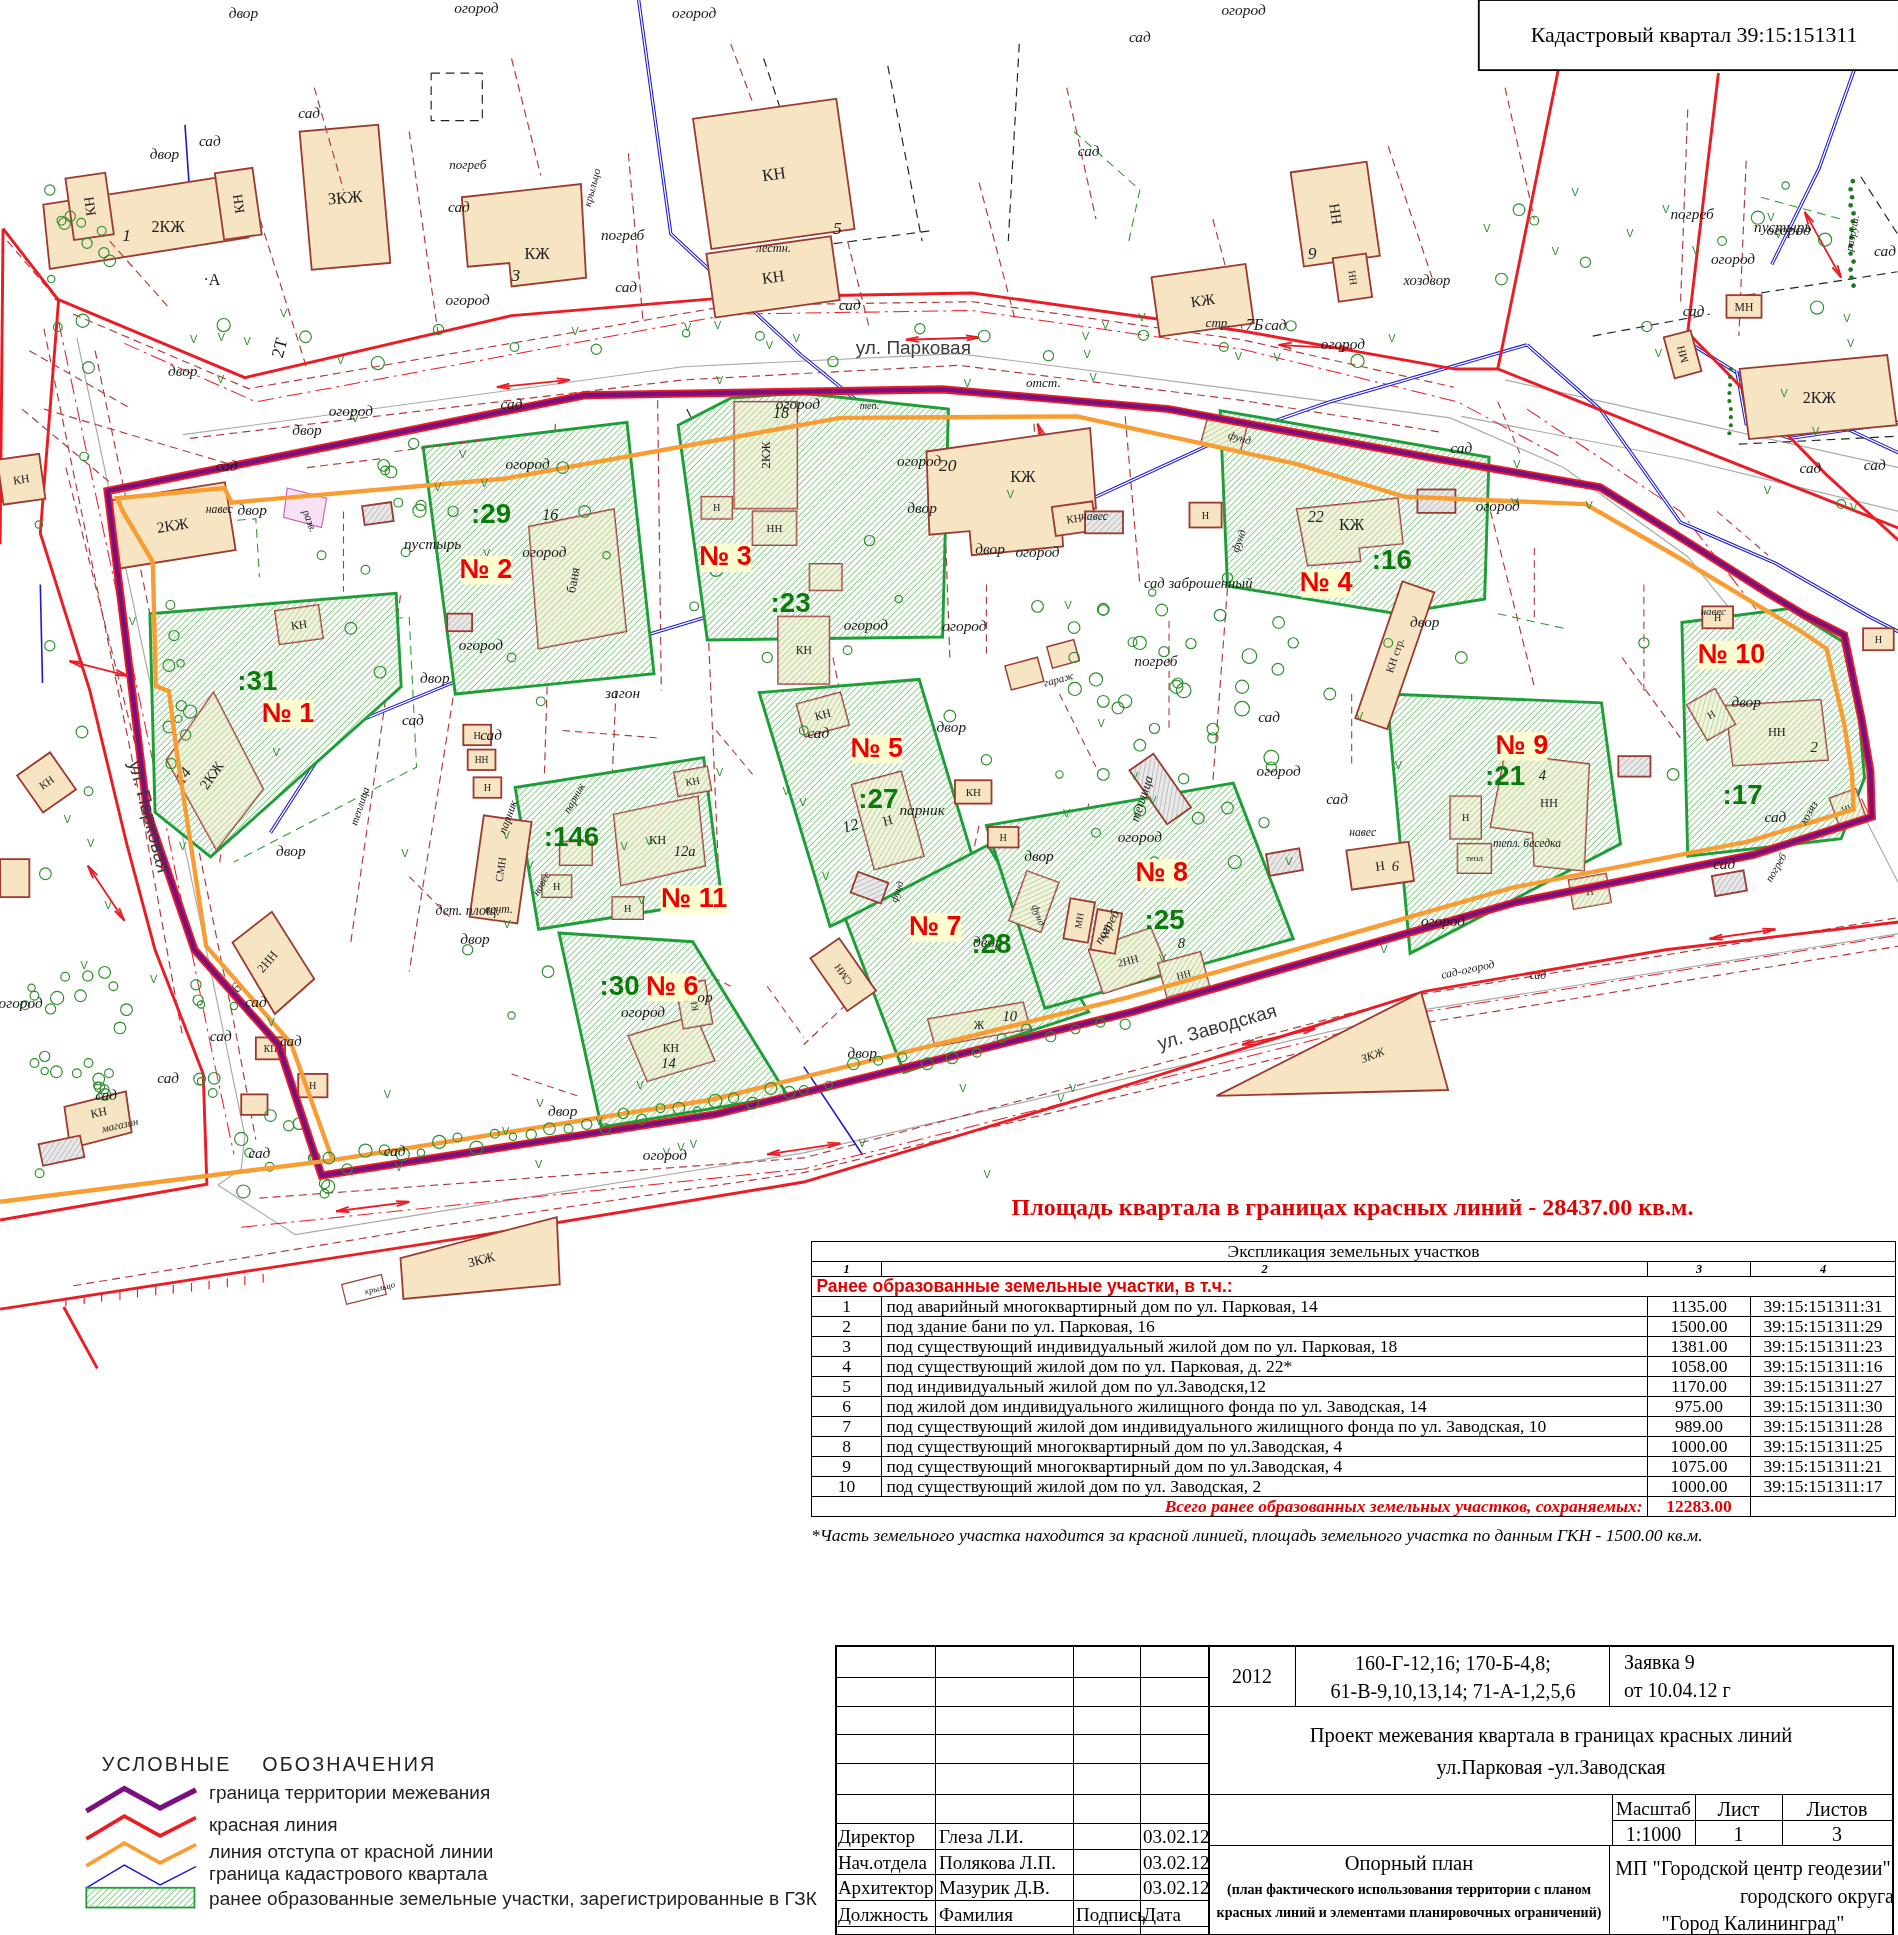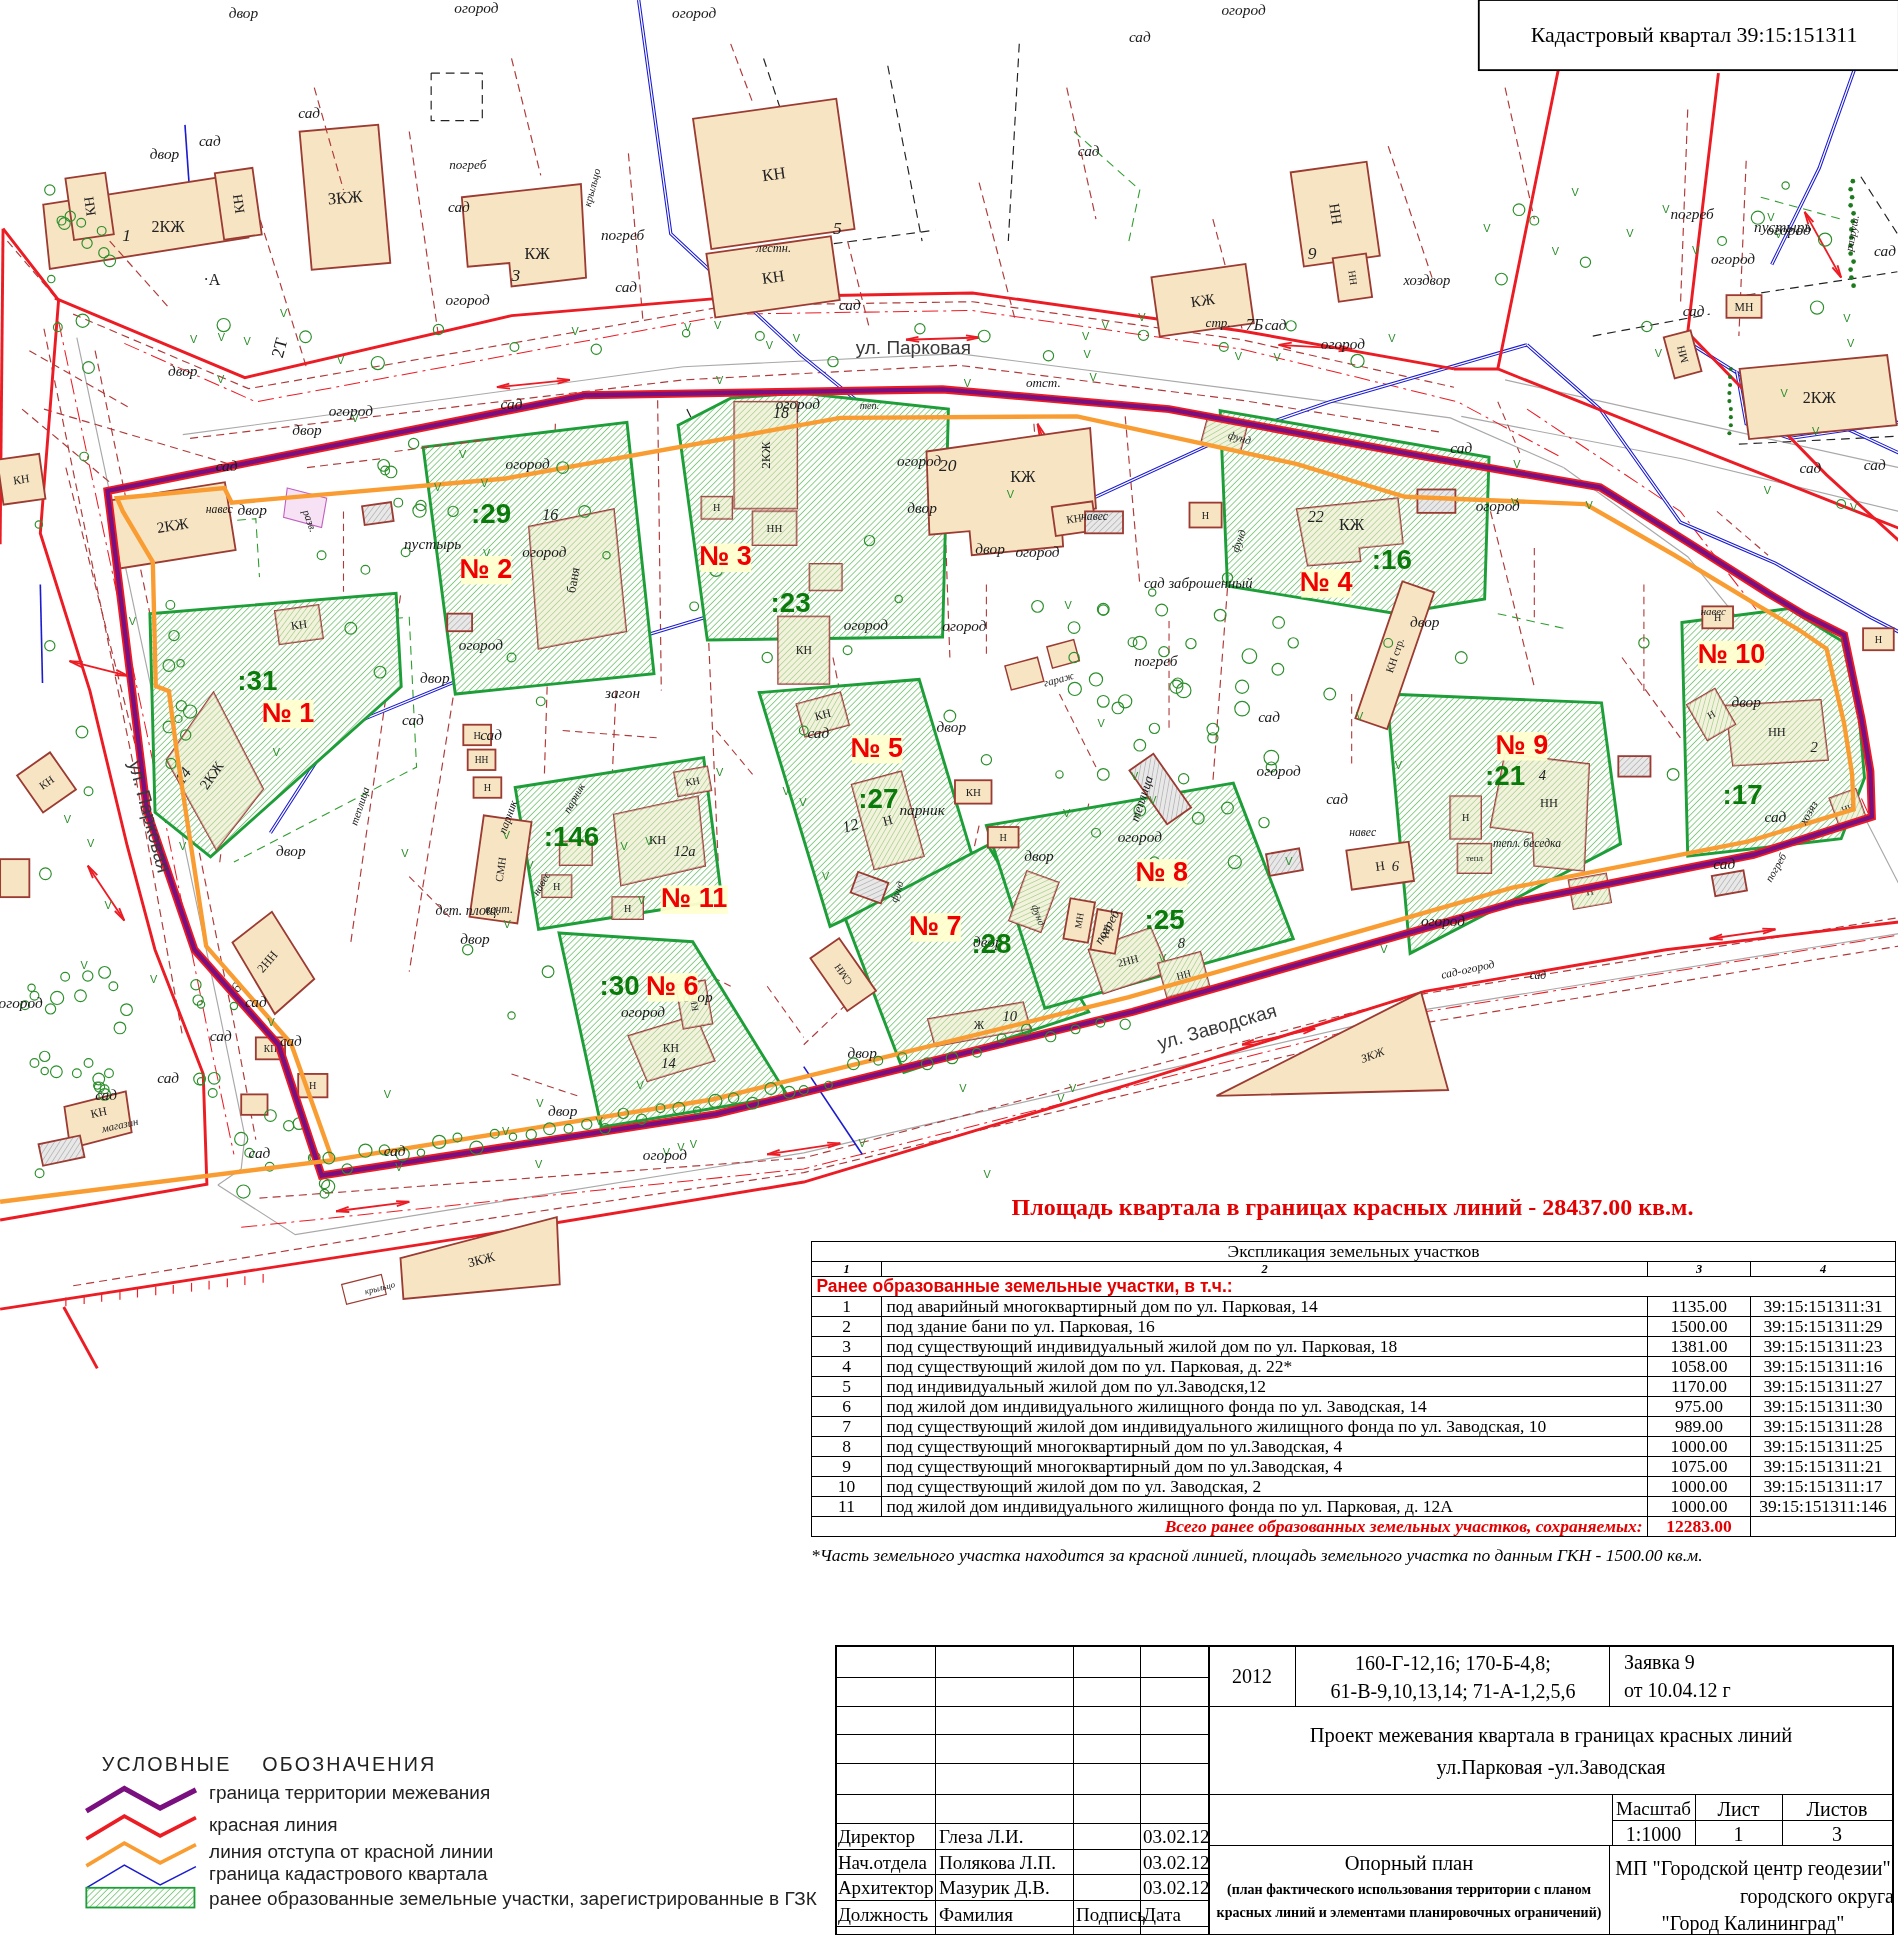--- a/index.html
+++ b/index.html
@@ -1273,26 +1273,20 @@
             <td class="c">1075.00</td>
             <td class="c">39:15:151311:21</td>
           </tr>
 <tr>
             <td class="c">10</td>
             <td class="l">под существующий жилой дом по ул. Заводская, 2</td>
             <td class="c">1000.00</td>
             <td class="c">39:15:151311:17</td>
           </tr>
 <tr>
-            <td class="c">11</td>
-            <td class="l">под жилой дом индивидуального жилищного фонда   по ул. Парковая, д. 12А</td>
-            <td class="c">1000.00</td>
-            <td class="c">39:15:151311:146</td>
-          </tr>
-<tr>
             <td colspan="2" style="text-align:right" class="red"><i>Всего ранее образованных земельных участков, сохраняемых:</i></td>
             <td class="c red">12283.00</td>
             <td></td>
           </tr>
 </tbody>
       </table>
 <div id="foot">*Часть земельного участка находится за красной линией, площадь земельного участка по данным ГКН - 1500.00 кв.м.</div>
 </div>
 
 <div id="stamp">

